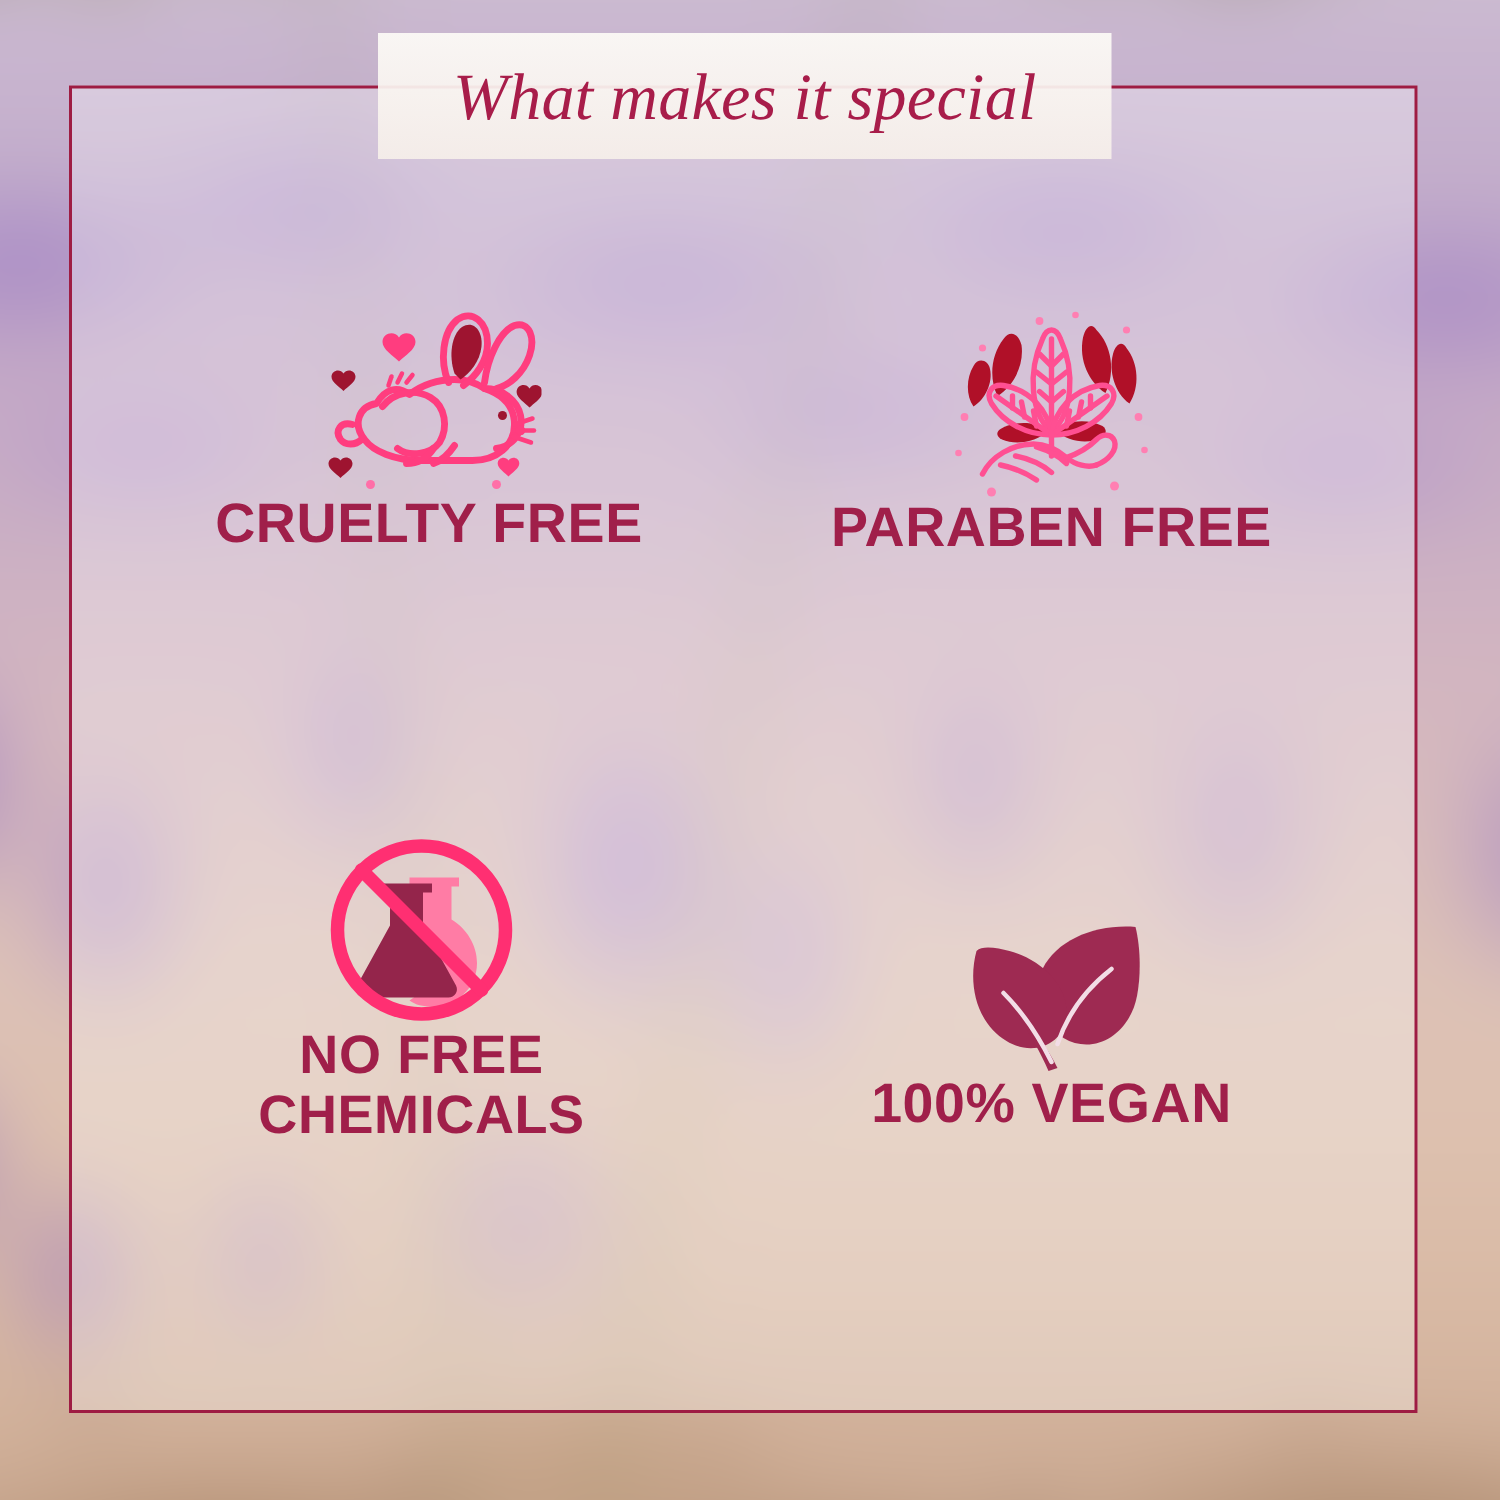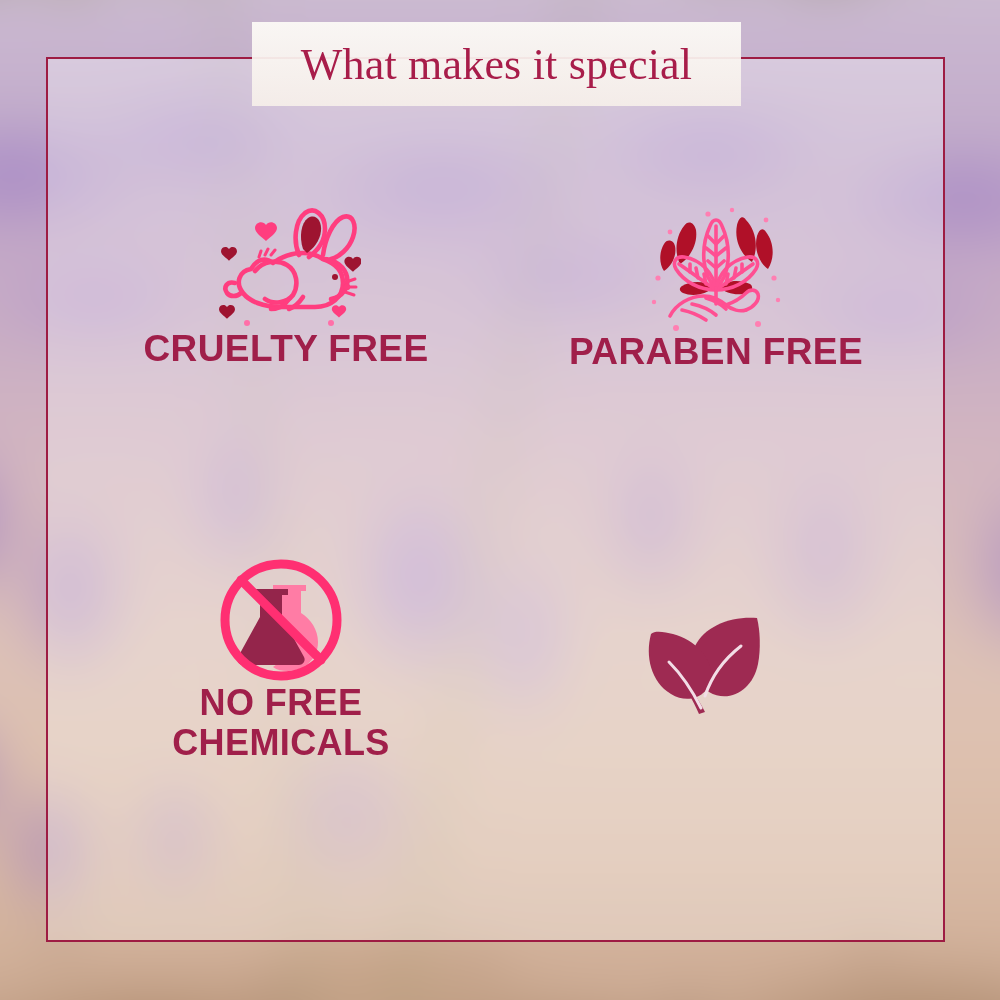--- a/index.html
+++ b/index.html
@@ -105,39 +105,39 @@
     position:absolute;left:46px;top:57px;width:899px;height:885px;
     border:2px solid #9e1c43;
     box-sizing:border-box;
     pointer-events:none;
   }
 
   
   .title-banner{
     position:absolute;left:252px;top:22px;width:489px;height:84px;
     background:linear-gradient(to bottom, rgba(252,250,246,.94), rgba(247,240,234,.90));
-    display:flex;align-items:center;justify-content:center;
+    display:flex;align-items:center;justify-content:center;font-style:italic;
   }
   .title-text{
     font-family:"Liberation Serif", serif;
     font-size:44px;
     color:#a81d4a;
     letter-spacing:.2px;
     white-space:nowrap;
     line-height:1;
     margin-top:2px;
   }
 
   
   .grid{
     position:absolute;left:46px;top:57px;width:913px;height:885px;
   }
   .cell{position:absolute;display:flex;flex-direction:column;align-items:center;}
   .cell-1{left:70px;top:140px;width:340px;}
-  .cell-2{left:490px;top:135px;width:360px;}
+  .cell-2{left:475px;top:135px;width:360px;}
   .cell-3{left:55px;top:500px;width:360px;}
   .cell-4{left:470px;top:555px;width:370px;}
 
   .icon-wrap{display:flex;align-items:center;justify-content:center;}
   .label{
     color:#a01f4a;
     font-size:37px;
     font-weight:700;
     letter-spacing:.4px;
     text-align:center;
@@ -296,20 +296,21 @@
 
             <path d="M66 100 C58 84 48 70 34 58 C46 74 54 88 60 102 Z"></path>
           </g>
 
           <g stroke="#f2dde6" stroke-width="3" fill="none" stroke-linecap="round">
             <path d="M62 96 C52 76 42 62 30 50"></path>
             <path d="M66 84 C72 66 84 48 102 34"></path>
           </g>
         </svg>
       </div>
+      <div class="label">100% VEGAN</div>
     </div>
 
   </div>
 
   <div class="frame-border"></div>
 
   <div class="title-banner">
     <div class="title-text">What makes it special</div>
   </div>
 

